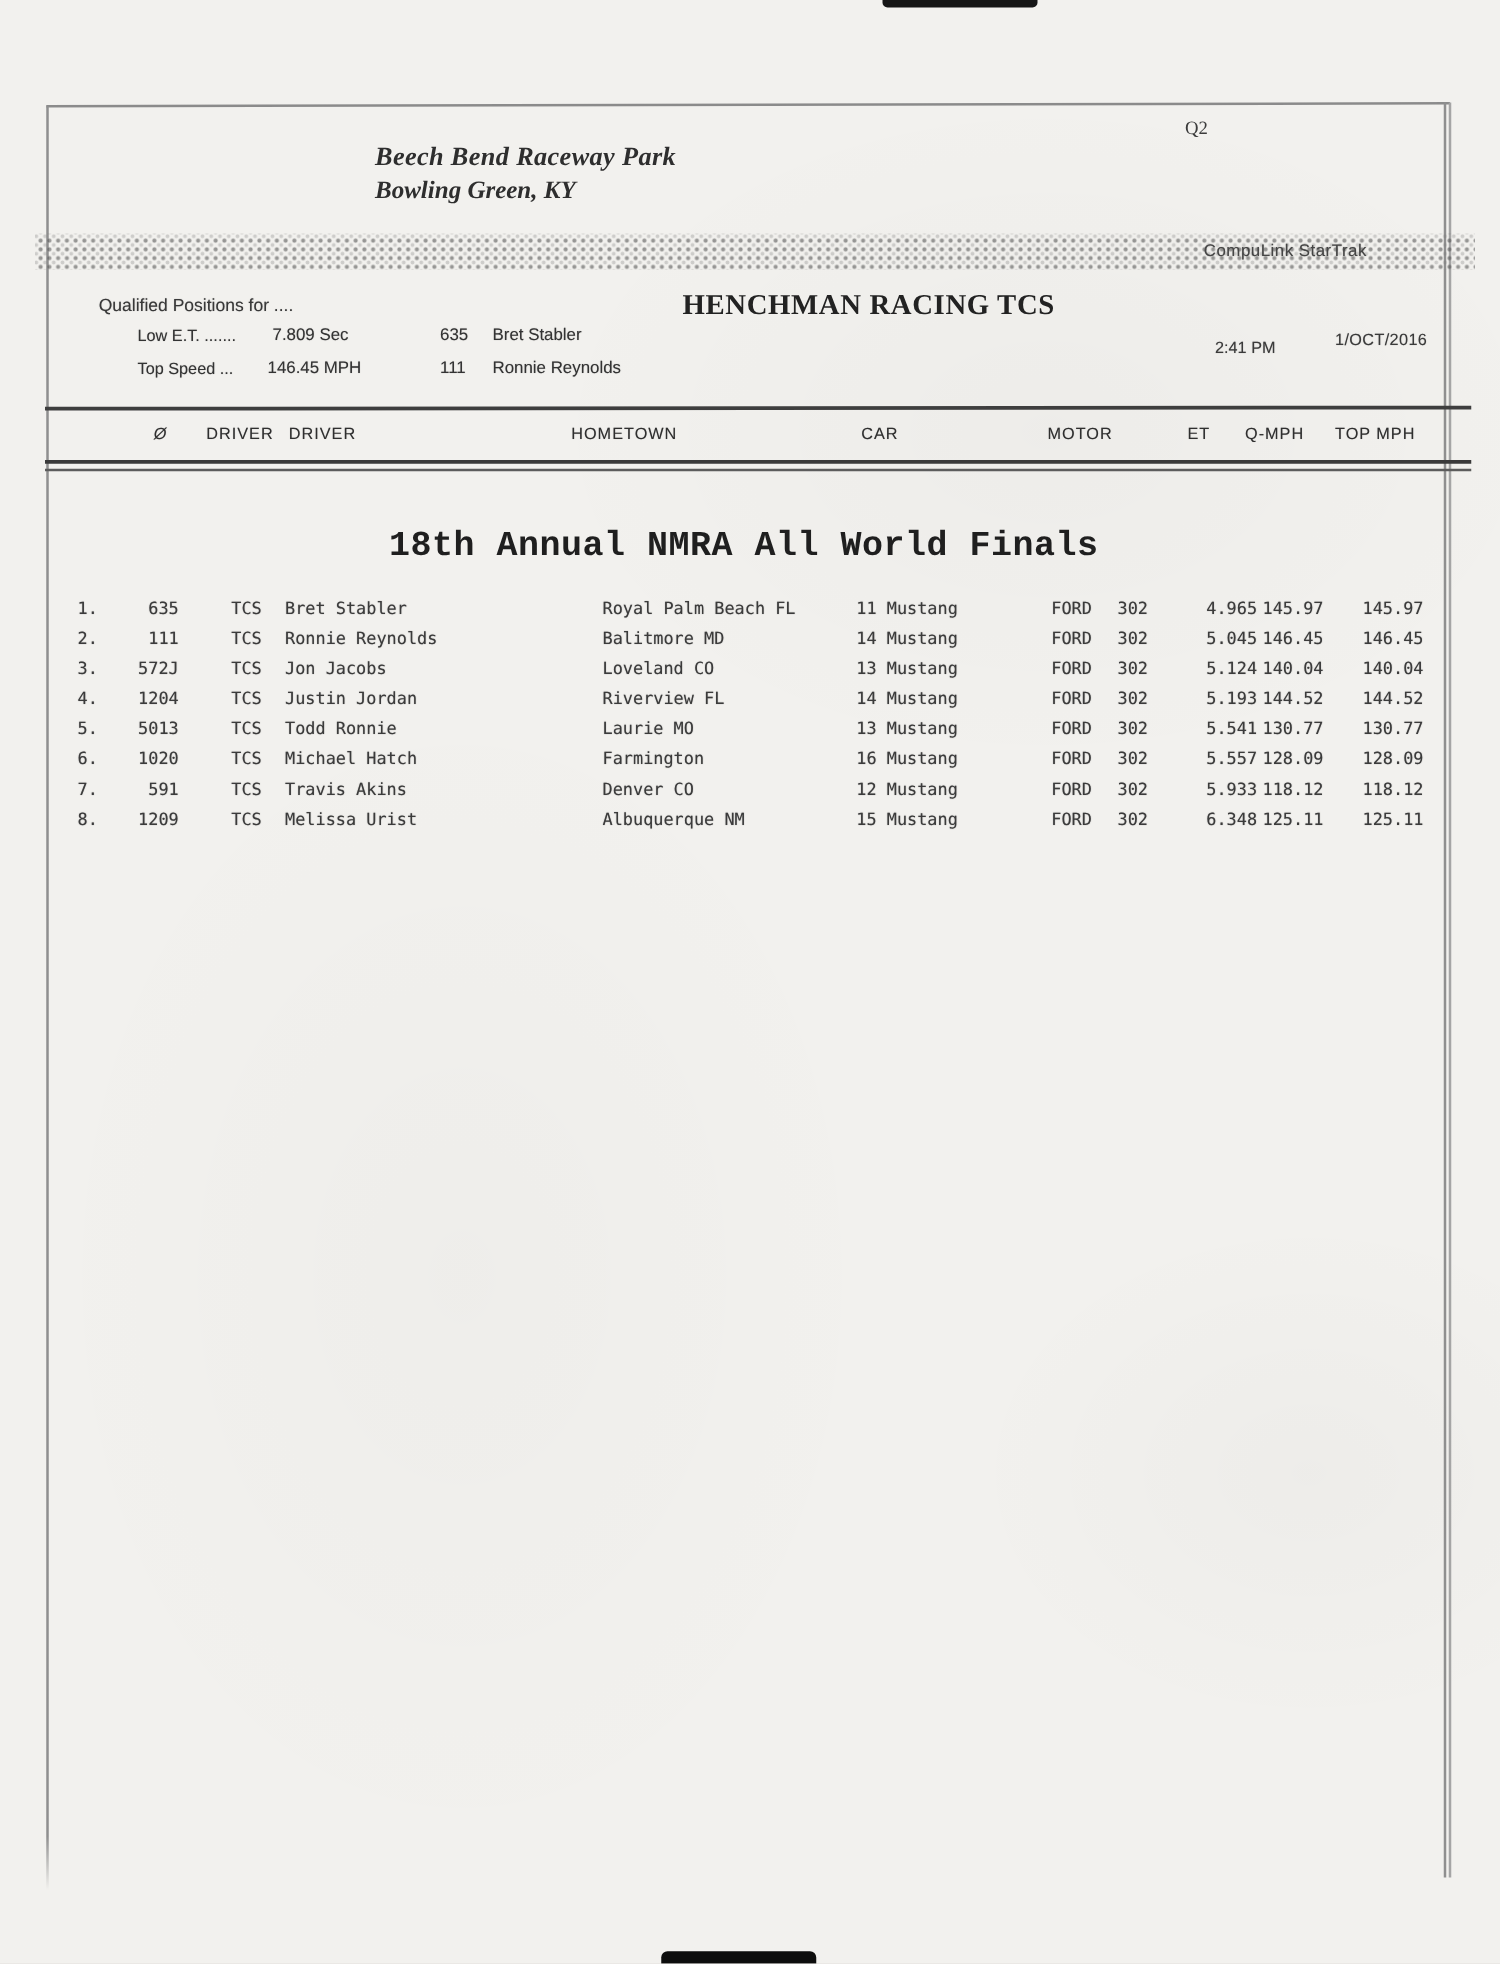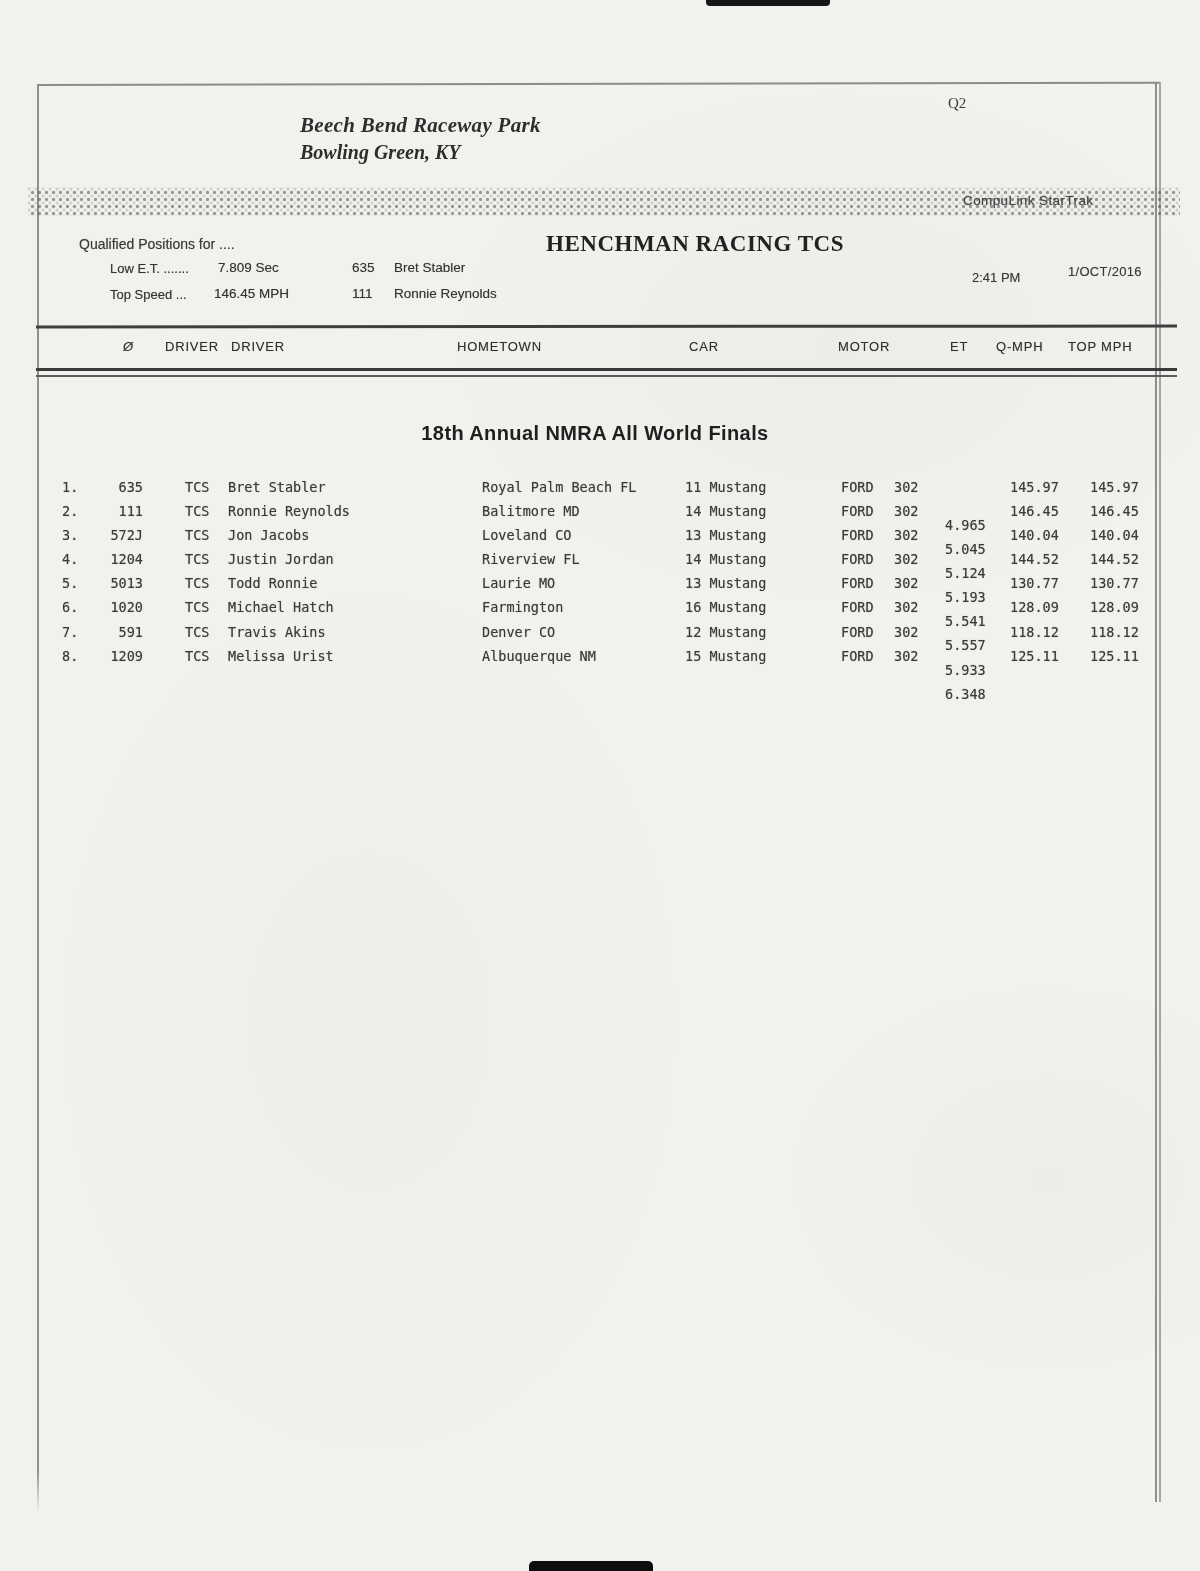--- a/index.html
+++ b/index.html
@@ -62,34 +62,34 @@
   .h-num{left:123px; font-style:italic;}
   .h-class{left:165px;}
   .h-driver{left:231px;}
   .h-town{left:457px;}
   .h-car{left:689px;}
   .h-motor{left:838px;}
   .h-et{left:950px;}
   .h-qmph{left:996px;}
   .h-top{left:1068px;}
   
-  .event-title{left:245px; top:422px; width:700px; text-align:center; font-family:Liberation Sans, sans-serif; font-weight:bold; font-size:20px; letter-spacing:0.4px; color:#1f1f1f;}
+  .event-title{left:245px; top:422px; width:700px; text-align:center; font-family:Liberation Mono, monospace; font-weight:bold; font-size:28px; letter-spacing:0.4px; color:#1f1f1f;}
   
   .results{left:55px; top:479px; width:1110px; font-family:"DejaVu Sans Mono","Liberation Mono",monospace; font-size:13.5px; color:#3b3b3b;}
   .row{position:relative; height:24.1px;}
   .row span{position:absolute; white-space:pre; text-shadow:0 0 0.9px rgba(55,55,55,0.5);}
   .c-pos{left:7px;}
   .c-num{left:36px; width:52px; text-align:right;}
   .c-class{left:130px;}
   .c-driver{left:173px;}
   .c-town{left:427px;}
   .c-car{left:630px;}
   .c-make{left:786px;}
   .c-size{left:839px;}
-  .c-et{left:890px;margin-top:38px;}
+  .c-et{left:910px;}
   .c-qmph{left:955px;}
   .c-top{left:1035px;}
 </style>
 </head>
 <body>
 
 <div class="page">
 
   <div class="abs bar-top"></div>
   <div class="abs bar-bottom"></div>

